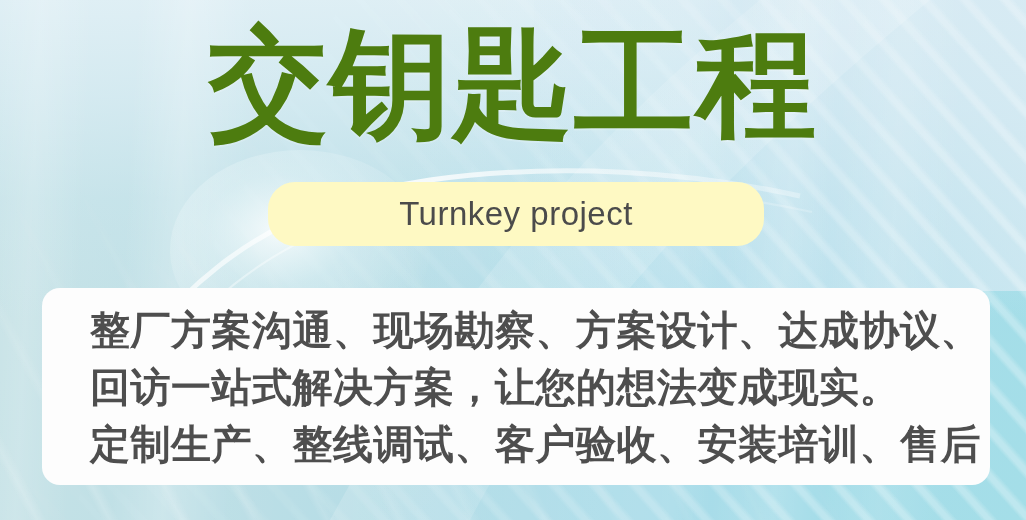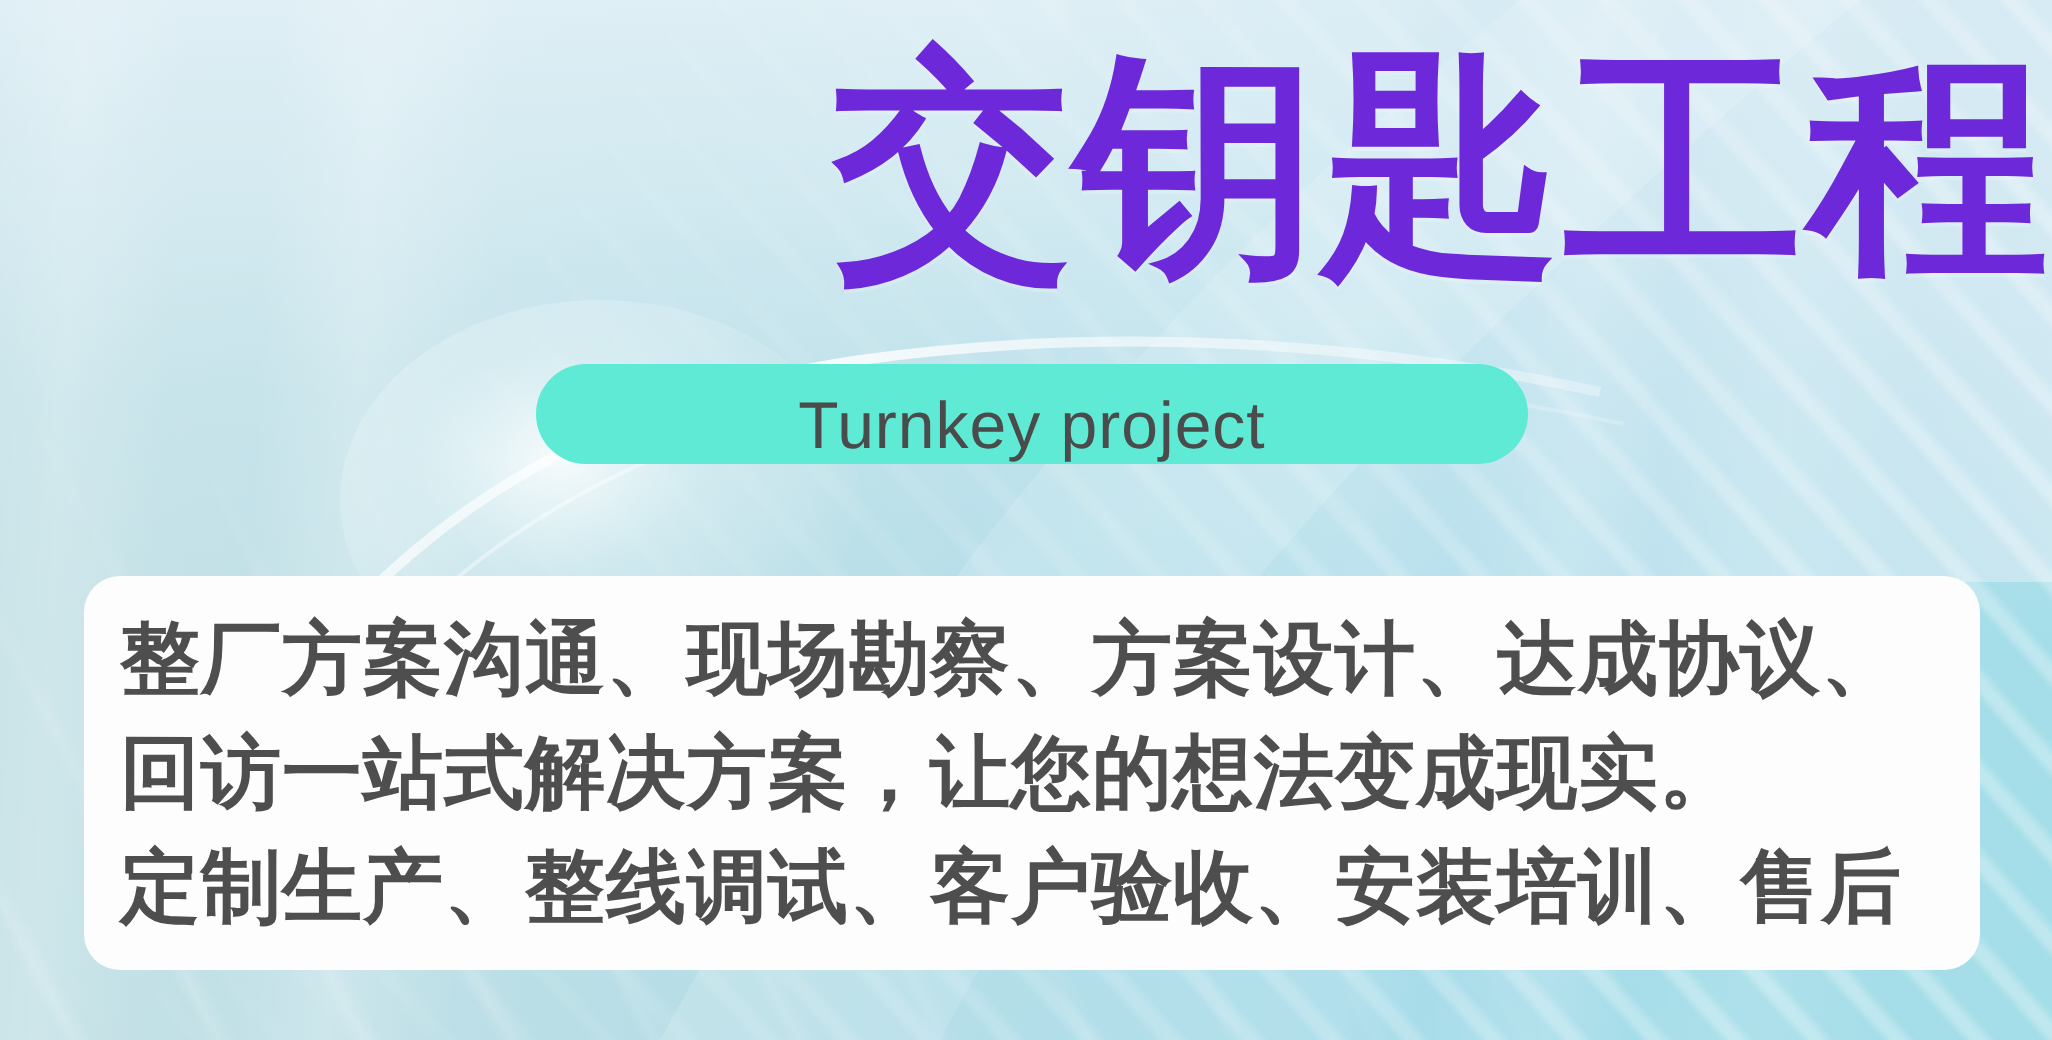--- a/index.html
+++ b/index.html
@@ -106,38 +106,38 @@
     mask-image:radial-gradient(120% 90% at 8% 95%, rgba(0,0,0,.9) 0%, rgba(0,0,0,0) 70%);
   }
 
   
   .bg-swoosh{ position:absolute; inset:0; }
 
   
   .headline{
     position:absolute;
     left:0; right:0; top:16px;
-    text-align:right;
+    text-align:center;
     font-size:120px;
     line-height:1.12;
     font-weight:bold;
     letter-spacing:2px;
-    color:#6d28d9;
+    color:#4d7c0f;
     text-shadow:0 2px 0 rgba(255,255,255,0.18);
     white-space:nowrap;
   }
 
   
   .pill{
     position:absolute;
     left:268px; top:182px;
-    width:496px; height:50px;
-    background:#5eead4;
+    width:496px; height:64px;
+    background:#fef9c3;
     border-radius:27px;
-    display:flex; align-items:flex-end; justify-content:center;
+    display:flex; align-items:center; justify-content:center;
   }
   .pill-text{
     font-size:33px;
     color:#4b4b4b;
     letter-spacing:0.5px;
     white-space:nowrap;
   }
 
   
   .card{
@@ -149,21 +149,21 @@
     padding:14px 18px 10px 18px;
   }
   .card-lines{
     font-size:40px;
     font-weight:bold;
     line-height:57px;
     color:#4e4e4e;
     letter-spacing:0.5px;
     white-space:nowrap;
   }
-  .card-line{ display:block; }
+  .card-line{ display:block;margin-left:30px; }
 </style>
 </head>
 <body>
 
 <div id="banner">
 
   <div class="bg-base"></div>
   <div class="bg-topwash"></div>
   <div class="bg-rightveil"></div>
   <div class="bg-panes"></div>

